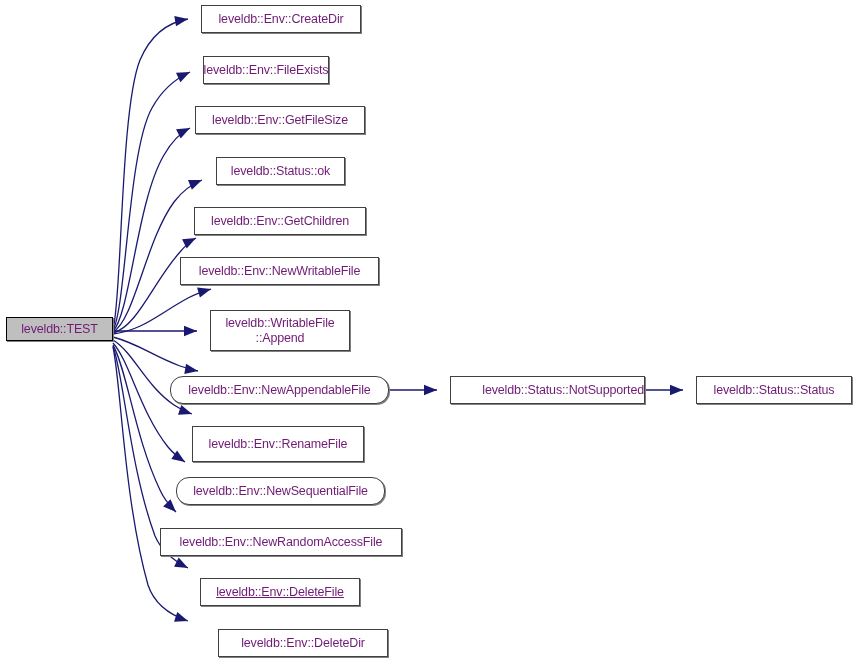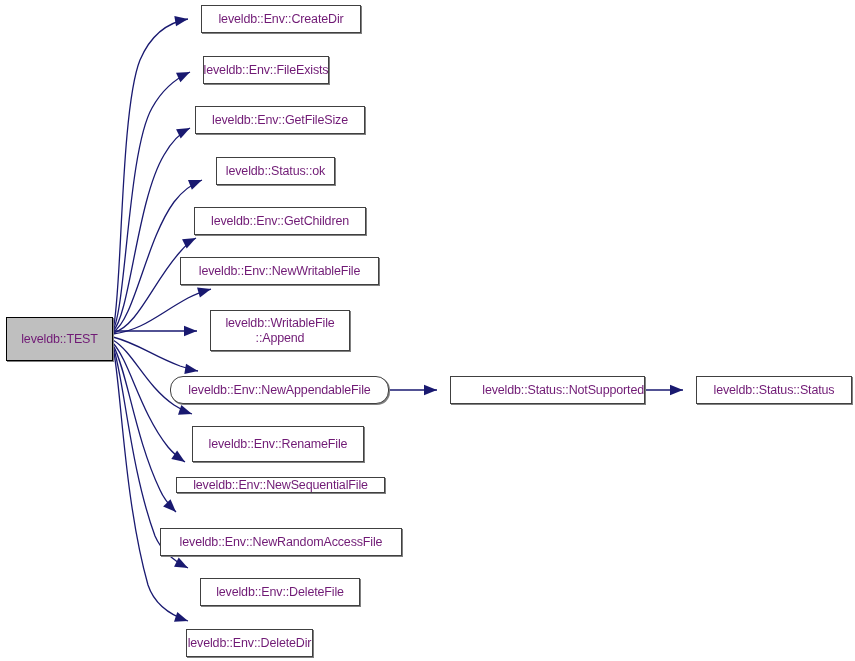--- a/index.html
+++ b/index.html
@@ -106,30 +106,30 @@
       </g>
       <g>
         <path d="M389,390 L437,390" fill="none" stroke="#191970" stroke-width="1.3"></path>
         <polygon points="437,390 424,395.2 424,384.8" fill="#191970"></polygon>
       </g>
       <g>
         <path d="M645,390 L683,390" fill="none" stroke="#191970" stroke-width="1.3"></path>
         <polygon points="683,390 670,395.2 670,384.8" fill="#191970"></polygon>
       </g>
     </svg>
-<div class="gnode current" style="left: 6px; top: 317px; width: 107px; height: 44px;"><span>leveldb::TEST</span></div>
+<div class="gnode current" style="left: 6px; top: 317px; width: 107px; height: 24px;"><span>leveldb::TEST</span></div>
     <div class="gnode" style="left: 201px; top: 5px; width: 160px; height: 28px;"><span>leveldb::Env::CreateDir</span></div>
     <div class="gnode" style="left: 203px; top: 56px; width: 126px; height: 28px;"><span>leveldb::Env::FileExists</span></div>
     <div class="gnode" style="left: 195px; top: 106px; width: 170px; height: 28px;"><span>leveldb::Env::GetFileSize</span></div>
-    <div class="gnode" style="left: 216px; top: 157px; width: 119px; height: 28px;"><span>leveldb::Status::ok</span></div>
+    <div class="gnode" style="left: 216px; top: 157px; width: 129px; height: 28px;"><span>leveldb::Status::ok</span></div>
     <div class="gnode" style="left: 194px; top: 207px; width: 172px; height: 28px;"><span>leveldb::Env::GetChildren</span></div>
     <div class="gnode" style="left: 180px; top: 257px; width: 199px; height: 28px;"><span>leveldb::Env::NewWritableFile</span></div>
     <div class="gnode" style="left: 210px; top: 310px; width: 140px; height: 41px;"><span>leveldb::WritableFile
 ::Append</span></div>
     <div class="gnode" style="left: 170px; top: 376px; width: 219px; height: 28px; border-radius: 13px;"><span>leveldb::Env::NewAppendableFile</span></div>
     <div class="gnode" style="left: 192px; top: 426px; width: 172px; height: 36px;"><span>leveldb::Env::RenameFile</span></div>
-    <div class="gnode" style="left: 176px; top: 477px; width: 209px; height: 16px;"><span>leveldb::Env::NewSequentialFile</span></div>
+    <div class="gnode" style="left: 176px; top: 477px; width: 209px; height: 28px; border-radius: 13px;"><span>leveldb::Env::NewSequentialFile</span></div>
     <div class="gnode" style="left: 160px; top: 528px; width: 242px; height: 28px;"><span>leveldb::Env::NewRandomAccessFile</span></div>
-    <div class="gnode" style="left: 200px; top: 578px; width: 160px; height: 28px;"><span>leveldb::Env::DeleteFile</span></div>
-    <div class="gnode" style="left: 186px; top: 629px; width: 127px; height: 28px;"><span>leveldb::Env::DeleteDir</span></div>
+    <div class="gnode" style="left: 200px; top: 578px; width: 160px; height: 28px; text-decoration: underline;"><span>leveldb::Env::DeleteFile</span></div>
+    <div class="gnode" style="left: 218px; top: 629px; width: 170px; height: 28px;"><span>leveldb::Env::DeleteDir</span></div>
     <div class="gnode" style="left: 450px; top: 376px; width: 195px; height: 28px; justify-content: flex-end;"><span>leveldb::Status::NotSupported</span></div>
     <div class="gnode" style="left: 696px; top: 376px; width: 156px; height: 28px;"><span>leveldb::Status::Status</span></div>
   </div>
 
 </body></html>

